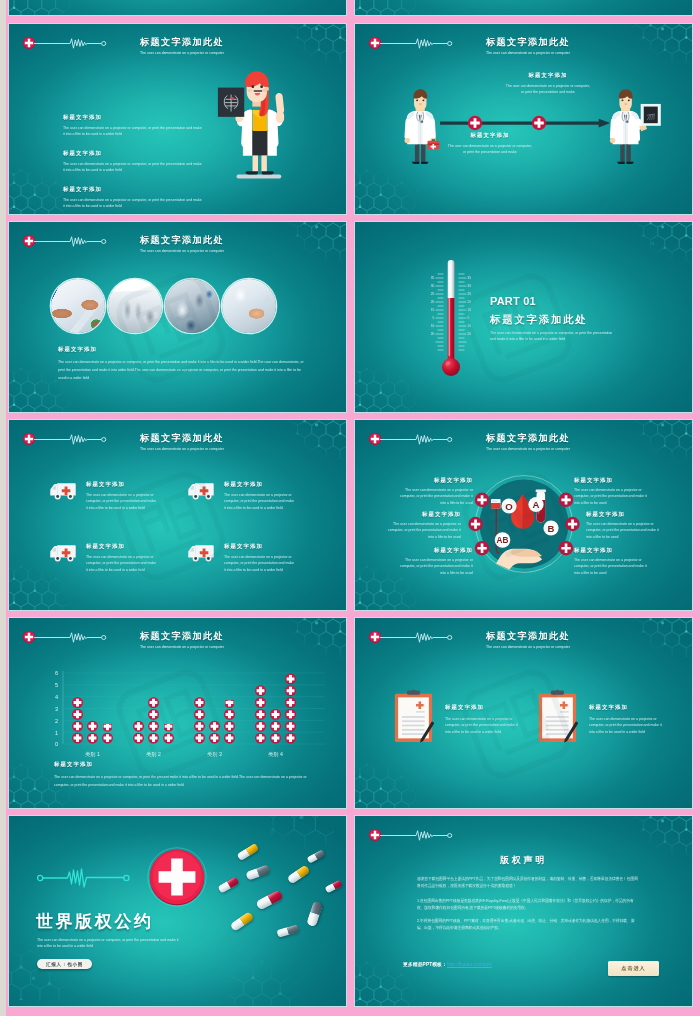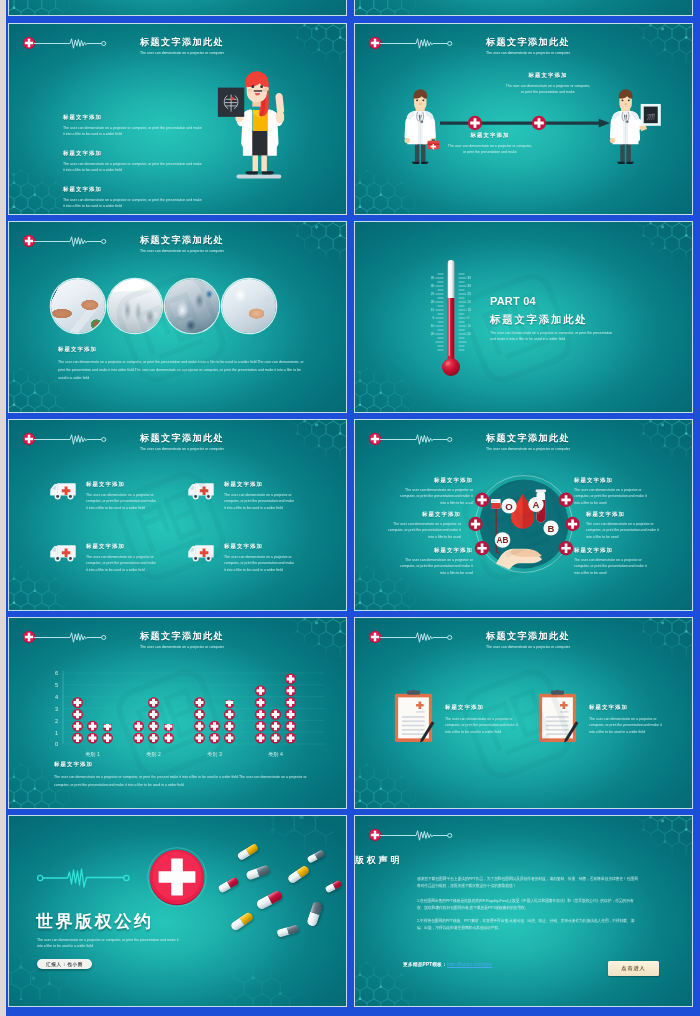--- a/index.html
+++ b/index.html
@@ -1,18 +1,18 @@
 <!DOCTYPE html>
 <html><head>
 <meta charset="utf-8">
 <style>
   html,body{margin:0;padding:0;}
   body{width:700px;height:1016px;background:#e2ddd7;
        font-family:"Liberation Sans",sans-serif;overflow:hidden;}
-  #page{position:relative;width:700px;height:1016px;background:#1d4ed8;}
+  #page{position:relative;width:700px;height:1016px;background:#f9a8d4;}
   #page::before{content:"";position:absolute;left:0;top:0;width:6px;height:1016px;background:#dcd9d2;}
 
   .slide{position:absolute;width:337px;height:190px;overflow:hidden;
     background:
       radial-gradient(ellipse 68% 74% at 46% 56%, #26c5ba 0%, #1fb4ad 22%, #14999c 45%, #0a8187 64%, #06737d 82%, #046a74 100%);
     box-shadow:0 0 0 1px #c4e0e6;}
   .col0{left:9px;} .col1{left:355px;}
   .r0{top:-175px;} .r1{top:24px;} .r2{top:222px;} .r3{top:420px;} .r4{top:618px;} .r5{top:816px;}
 
   .hexwrap{position:absolute;pointer-events:none;}
@@ -40,21 +40,21 @@
   .tyhead{position:absolute;left:27px;top:94px;color:#fff;font-size:17px;font-weight:bold;
       letter-spacing:2.6px;text-shadow:0 1.5px 2px rgba(0,0,0,.3);}
   .tybody{position:absolute;left:28px;top:121px;width:168px;}
   .presenter{position:absolute;left:28px;top:143px;padding:2.6px 9px;border-radius:8px;
       background:#f2f2ee;box-shadow:0 1.4px 2.2px rgba(0,0,0,.3);font-size:4.6px;color:#3b4349;
       letter-spacing:.7px;font-weight:bold;}
   .pill{position:absolute;border-radius:999px;display:flex;overflow:hidden;
       box-shadow:0 1.5px 2.4px rgba(0,0,0,.3);}
   .pill .ph1{flex:1;background:linear-gradient(180deg,#ffffff 0%,#eef4f6 48%,#b9c7ce 100%);}
   .pill .ph2{flex:1;}
-  .cpTitle{position:absolute;left:0;right:0;top:38px;text-align:left;color:#fff;font-weight:bold;
+  .cpTitle{position:absolute;left:0;right:0;top:38px;text-align:center;color:#fff;font-weight:bold;
       font-size:9px;letter-spacing:2.8px;text-shadow:0 1px 1.2px rgba(0,0,0,.3);}
   .cpPara{position:absolute;left:62px;width:248px;color:#cfedeb;font-size:4.1px;line-height:1.75;
       letter-spacing:0;transform:scaleX(.9);transform-origin:left top;}
   .cpMore{position:absolute;left:48px;top:145px;color:#fff;font-size:4.8px;font-weight:bold;letter-spacing:.1px;}
   .cpLink{color:#4aa8ef;text-decoration:underline;font-weight:normal;font-size:4.6px;}
   .cpBtn{position:absolute;left:253px;top:145px;width:51px;height:15px;border-radius:1.5px;
       background:linear-gradient(180deg,#fcf4e0 0%,#f0e2c4 100%);box-shadow:0 1px 1.6px rgba(0,0,0,.28);
       display:flex;align-items:center;justify-content:center;color:#6b5a32;font-size:5.1px;
       font-weight:bold;letter-spacing:1px;}
   .wm{position:absolute;left:48%;top:56%;width:116px;height:116px;
@@ -503,21 +503,21 @@
       <text x="40.6" y="73.2">10</text>
       <text x="40.6" y="81.2">20</text>
     </g>
     <rect x="20.6" y="6" width="6.8" height="102" rx="3.4" fill="url(#thermoTube)"></rect>
     <path d="M20.6 44 h6.8 v66 h-6.8z" fill="url(#thermoRed)"></path>
     <rect x="21.4" y="8" width="1.7" height="94" rx="0.85" fill="#ffffff" opacity=".45"></rect>
     <circle cx="24" cy="113" r="9" fill="url(#bulbRed)"></circle>
     <ellipse cx="21" cy="109.4" rx="2.8" ry="1.9" fill="#ff8fa0" opacity=".4" transform="rotate(-35 21 109.4)"></ellipse>
   </svg>
 
-  <div class="partlbl" style="left:135px;top:73px">PART 04</div>
+  <div class="partlbl" style="left:135px;top:73px">PART 01</div>
   <div class="stitle" style="left:135px;top:91px;font-size:10.4px;letter-spacing:1.8px">标题文字添加此处</div>
   <div style="position:absolute;left:135px;top:108px;width:146px" class="bt">The user can demonstrate on a projector or computer, or print the presentation and make it into a film to be used in a wider field</div>
 
   <svg class="wm" viewBox="0 0 100 100">
     <rect x="12" y="12" width="76" height="76" rx="16" fill="none" stroke="#0b4b52" stroke-width="5"></rect>
     <path d="M28 30 h18 v10 h-18z" fill="none" stroke="#0b4b52" stroke-width="4.5"></path>
     <path d="M28 40 v26 M46 40 v14" fill="none" stroke="#0b4b52" stroke-width="4.5"></path>
     <path d="M54 28 h18 v34 h-18z" fill="none" stroke="#0b4b52" stroke-width="4.5"></path>
     <path d="M54 45 h18" stroke="#0b4b52" stroke-width="4" fill="none"></path>
     <path d="M32 70 h40" stroke="#0b4b52" stroke-width="4.5" fill="none"></path>

